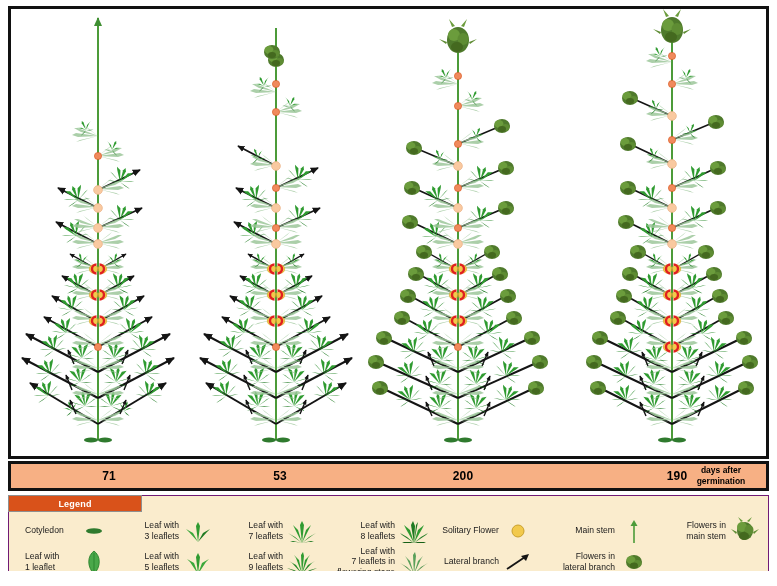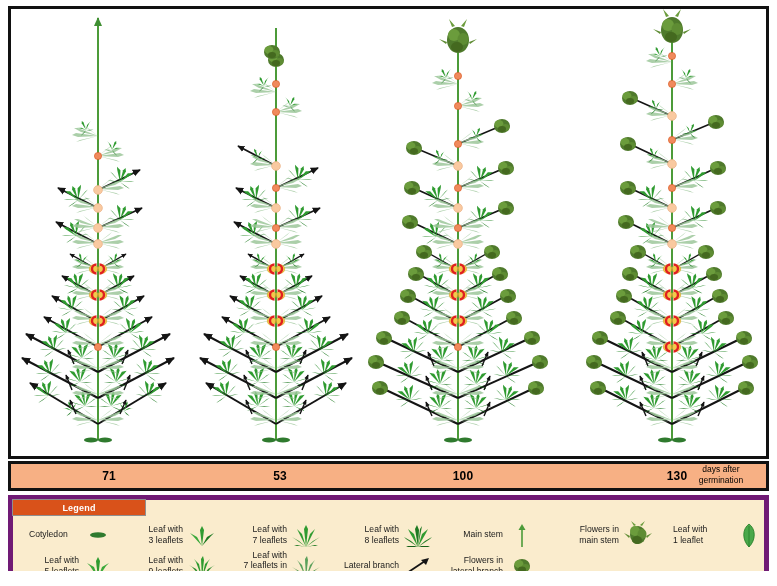--- a/index.html
+++ b/index.html
@@ -40,31 +40,31 @@
   .tl-label{
     position:absolute;
     top:0;height:100%;
     display:flex;align-items:center;justify-content:center;
     font-size:12px;font-weight:bold;color:#000;
     letter-spacing:.2px;
   }
   .tl-caption{
     position:absolute;
     right:2px;top:0;height:100%;width:86px;
-    display:flex;flex-direction:column;align-items:center;
-    font-size:8.5px;font-weight:normal;color:#000;line-height:1.25;text-align:center;
+    display:flex;flex-direction:column;align-items:center;justify-content:center;
+    font-size:8.5px;font-weight:bold;color:#000;line-height:1.25;text-align:center;
   }
 
   
   .legend{
     position:absolute;
     left:8px;top:495px;
     width:761px;height:85px;
     background:#faeccd;
-    border:5px solid #701a75;
+    border:1px solid #701a75;
     box-sizing:border-box;
   }
   .legend-tab{
     position:absolute;
     left:-1px;top:-1px;
     width:134px;height:17px;
     background:#d9521a;
     border:1px solid #8f8f8f;
     box-sizing:border-box;
     display:flex;align-items:center;justify-content:center;
@@ -748,22 +748,22 @@
       </g>
       <g>
         <use href="#budBig" x="672" y="30"></use>
       </g>
     </g>
   </svg>
 
   <div class="timeline">
     <div class="tl-label" style="left:34px;width:128px;">71</div>
     <div class="tl-label" style="left:205px;width:128px;">53</div>
-    <div class="tl-label" style="left:388px;width:128px;">100</div>
-    <div class="tl-label" style="left:602px;width:128px;">130</div>
+    <div class="tl-label" style="left:388px;width:128px;">200</div>
+    <div class="tl-label" style="left:602px;width:128px;">190</div>
     <div class="tl-caption">
       <span>days after</span>
       <span>germination</span>
     </div>
   </div>
 
   <div class="legend">
     <div class="legend-tab">Legend</div>
 
     <div class="legend-grid">
@@ -815,20 +815,28 @@
             <path d="M0,3 L-8,-11 L-10,-15 L-4,-10 Z" fill="#2f9b30"></path>
             <path d="M0,3 L8,-11 L10,-15 L4,-10 Z" fill="#2f9b30"></path>
             <path d="M0,3 L-12,-5 L-14,-7 L-7,-3 Z" fill="#1e7a22"></path>
             <path d="M0,3 L12,-5 L14,-7 L7,-3 Z" fill="#1e7a22"></path>
             <path d="M0,3 L-9,2 L-12,3 L-6,2 Z" fill="#166016"></path>
             <path d="M0,3 L9,2 L12,3 L6,2 Z" fill="#166016"></path>
           </svg>
         </span>
       </div>
 
+      <div class="lg-cell cell-std">
+        <span class="lg-text">Solitary Flower</span>
+        <span class="lg-ico">
+          <svg width="18" height="18" viewBox="0 0 18 18">
+            <circle cx="9" cy="9" r="6" fill="#f2c94c" stroke="#c9a02c" stroke-width="1"></circle>
+          </svg>
+        </span>
+      </div>
 
       <div class="lg-cell cell-std">
         <span class="lg-text">Main stem</span>
         <span class="lg-ico">
           <svg width="18" height="26" viewBox="0 0 18 26">
             <line x1="9" y1="25" x2="9" y2="5" stroke="#4c9b39" stroke-width="1.6"></line>
             <path d="M9,2 L5.5,8 L12.5,8 Z" fill="#4c9b39"></path>
           </svg>
         </span>
       </div>

